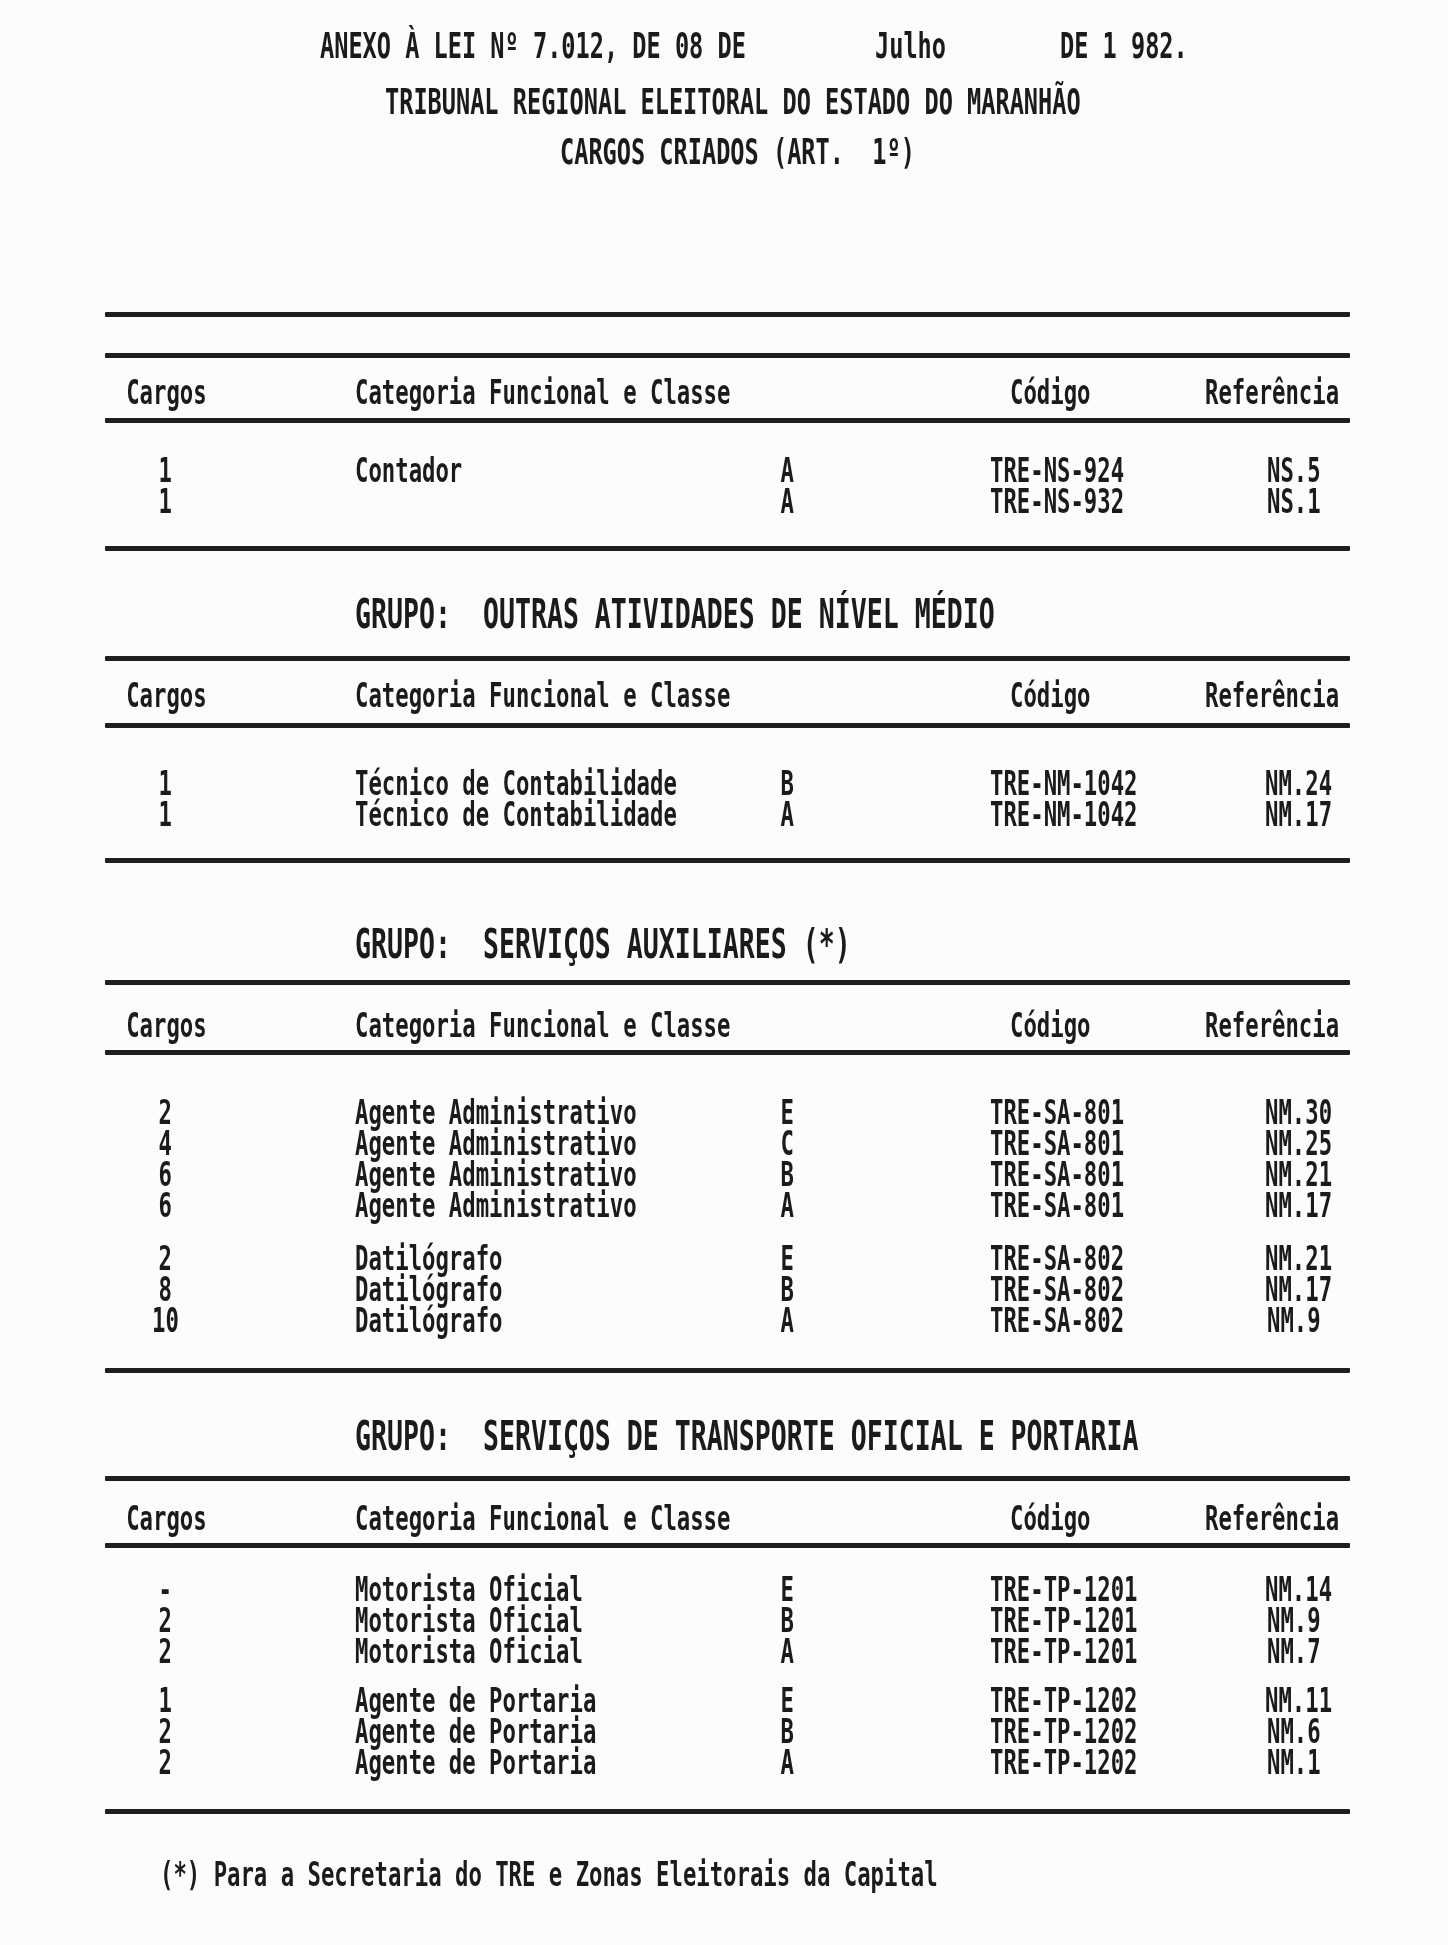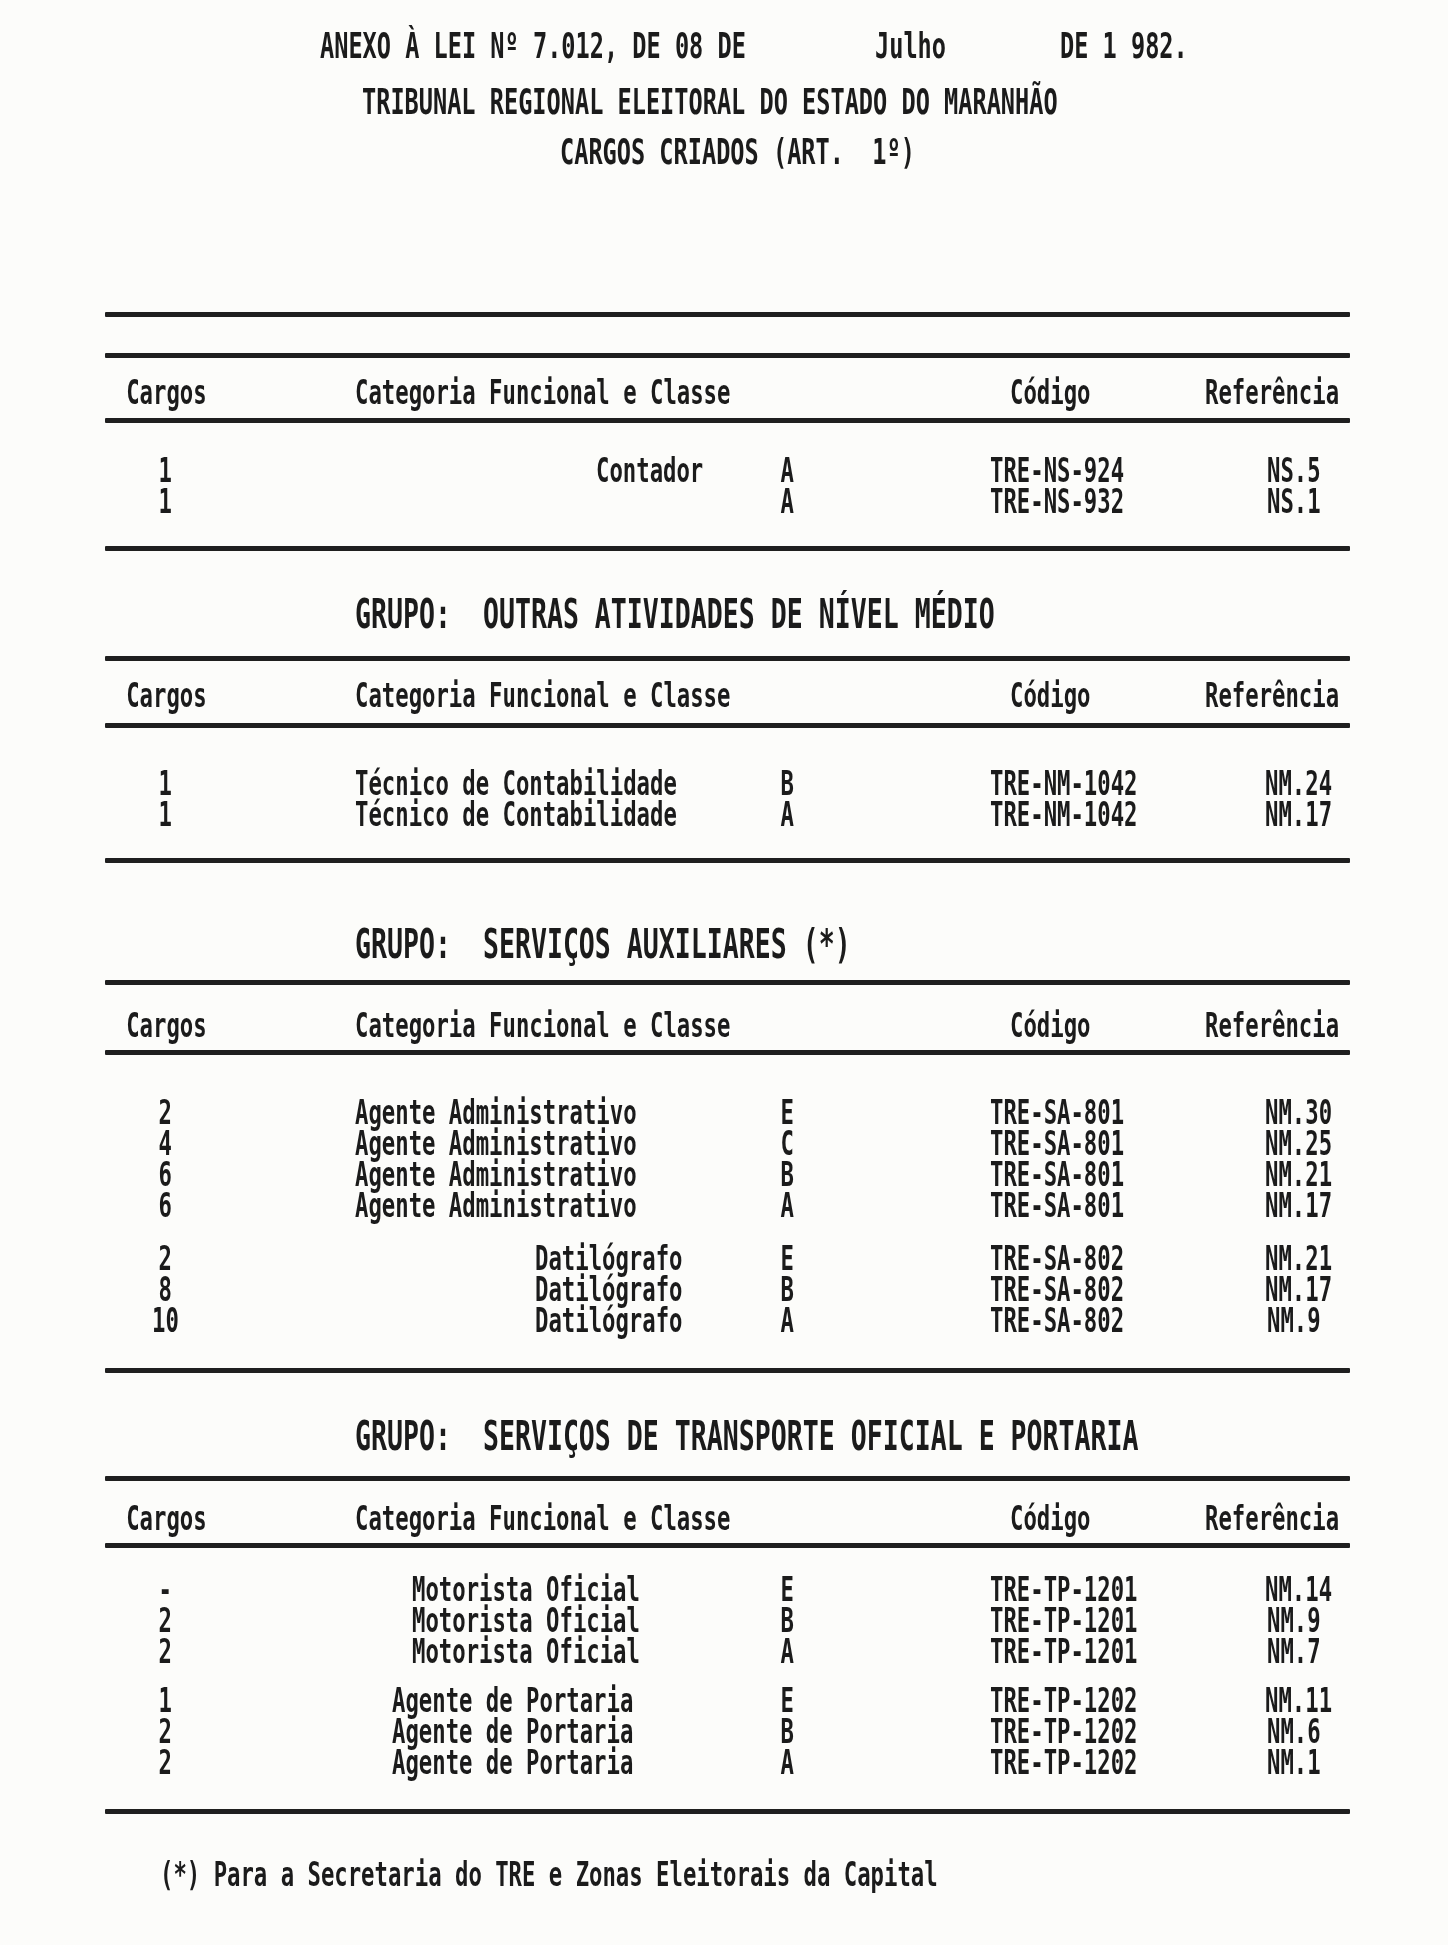--- a/index.html
+++ b/index.html
@@ -23,21 +23,21 @@
   .rule{height:5px;background:#1f1f1f;border-radius:1px;}
   
   .gtitle{margin:0 0 0 250px;height:42px;line-height:42px;font-weight:bold;}
   
   .trow{display:grid;grid-template-columns:120px 130px 405px 55px 175px 160px 55px 1fr;
         line-height:31px;height:31px;}
   .thead{line-height:36px;height:36px;}
   .thead .tw{line-height:36px;}
   .cell{display:block;}
   .c-cargos{grid-column:1;text-align:center;}
-  .c-categoria{grid-column:3;text-align:right;}
+  .c-categoria{grid-column:3;}
   .c-classe{grid-column:4;text-align:center;}
   .c-codigo{grid-column:6;}
   .c-referencia{grid-column:8;text-align:center;}
   .pad20{padding-left:20px;}
   .padref{padding-left:60px;}
   
   .footnote{margin:40px 0 0 55px;height:40px;line-height:40px;}
   .footnote .tw{line-height:40px;}
 </style>
 </head>
@@ -45,21 +45,21 @@
 
 <div class="page">
   <div class="content">
 
     <div class="hline" style="margin-top:26px">
       <span class="abs" style="left:215px"><span class="tw">ANEXO À LEI Nº 7.012, DE 08 DE</span></span>
       <span class="abs" style="left:770px"><span class="tw">Julho</span></span>
       <span class="abs" style="left:955px"><span class="tw">DE 1 982.</span></span>
     </div>
     <div class="hline" style="margin-top:16px">
-      <span class="abs" style="left:257px"><span class="tw">TRIBUNAL REGIONAL ELEITORAL DO ESTADO DO MARANHÃO</span></span>
+      <span class="abs" style="left:280px"><span class="tw">TRIBUNAL REGIONAL ELEITORAL DO ESTADO DO MARANHÃO</span></span>
     </div>
     <div class="hline" style="margin-top:10px">
       <span class="abs" style="left:455px"><span class="tw">CARGOS CRIADOS (ART.  1º)</span></span>
     </div>
 
     <div class="rule" style="margin-top:140px"></div>
     <div class="rule" style="margin-top:36px"></div>
     <div class="trow thead" style="margin-top:16px">
       <span class="cell c-cargos"><span class="tw twc">Cargos</span></span>
       <span class="cell c-categoria"><span class="tw">Categoria Funcional e Classe</span></span>

